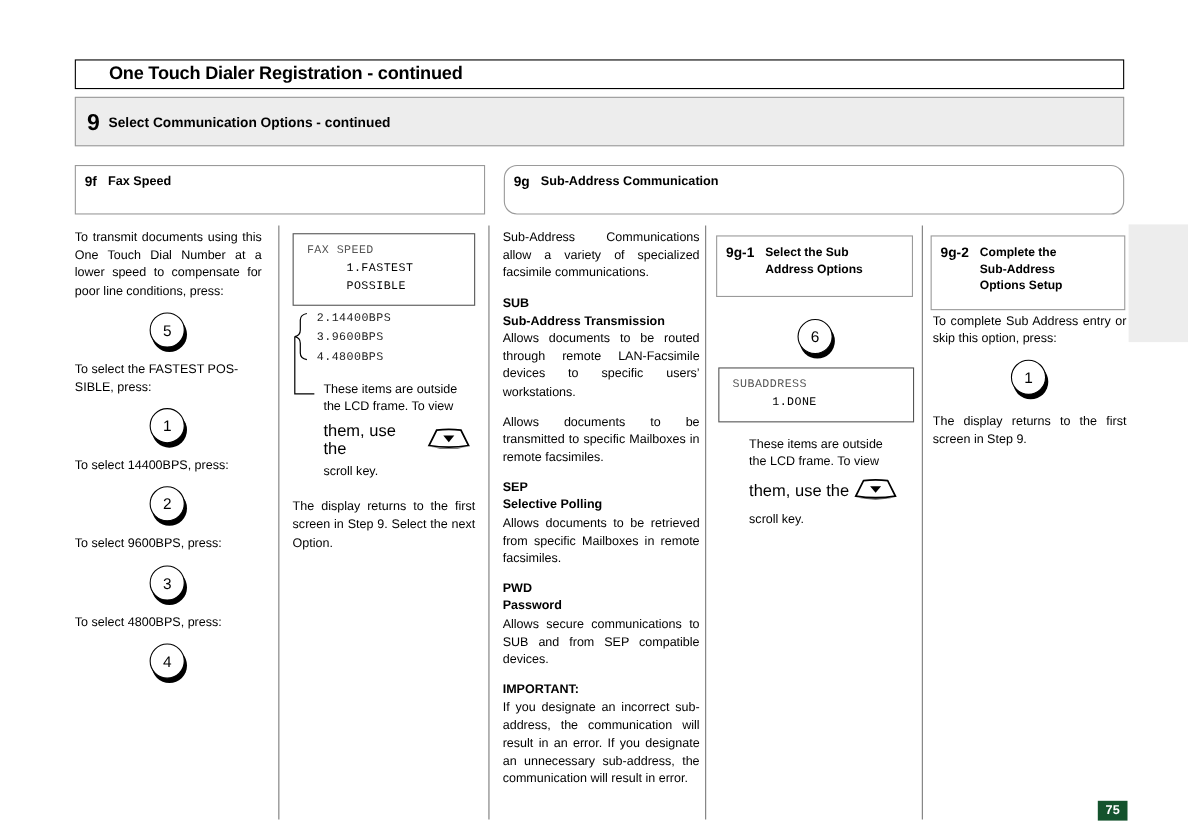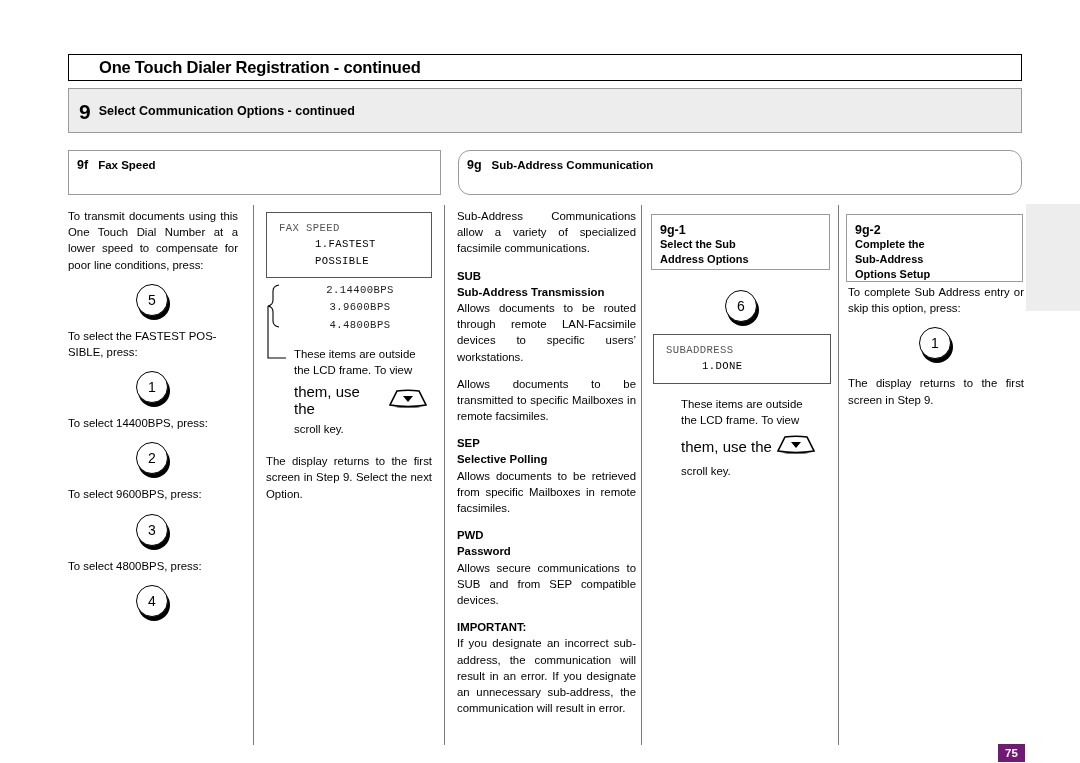--- a/index.html
+++ b/index.html
@@ -64,21 +64,20 @@
   #sec-9f { left: 68px; top: 150px; width: 373px; height: 45px; }
   #sec-9g { left: 458px; top: 150px; width: 564px; height: 45px; border-radius: 12px; }
 
   
   .sub-box {
     position: absolute;
     border: 1px solid #9a9a9a;
     background: #fff;
     display: flex; align-items: flex-start;
     padding: 8px 0 0 8px;
-    flex-direction: column;
   }
   .sub-box .sid { font-size: 12.5px; font-weight: bold; margin-right: 10px; white-space: nowrap; }
   .sub-box .slab { font-size: 11px; font-weight: bold; line-height: 1.35; }
   #sub-9g1 { left: 651px; top: 214px; width: 179px; height: 56px; }
   #sub-9g2 { left: 846px; top: 214px; width: 177px; height: 68px; }
 
   
   .vrule { position: absolute; width: 1px; background: #7a7a7a; top: 205px; height: 540px; }
   #vr1 { left: 253px; }
   #vr2 { left: 444px; }
@@ -137,44 +136,43 @@
   .lcd .l2 { color: #000; margin-left: 36px; }
 
   
   .outside { position: relative; padding-left: 22px; margin-top: 4px; }
   .outside .items {
     font-family: "Liberation Mono", monospace;
     font-size: 10.6px;
     line-height: 1.62;
     letter-spacing: 0.4px;
     color: #222;
-    text-align: center;
   }
   .outside svg { position: absolute; left: 0; top: 0; }
   .note {
     font-size: 11.4px;
     line-height: 1.42;
     text-align: justify;
     margin: 0;
   }
   .note-row { display: flex; align-items: center; gap: 0; }
   .note-row .tx { font-size: 15px; }
 
   
   .scrollkey { display: inline-block; vertical-align: middle; margin: 0 2px; }
 
   
   .pagenum {
     position: absolute;
     left: 998px; top: 728px;
     width: 27px; height: 18px;
-    background: #701a75;
+    background: #14532d;
     color: #fff;
     font-size: 11.5px; font-weight: bold;
-    display: flex; align-items: center; justify-content: center; margin-top: 16px;
+    display: flex; align-items: center; justify-content: center;
   }
 </style>
 </head>
 <body>
 
 <div class="page">
 
   <div class="edge-tab"></div>
 
   <div class="title-bar">

